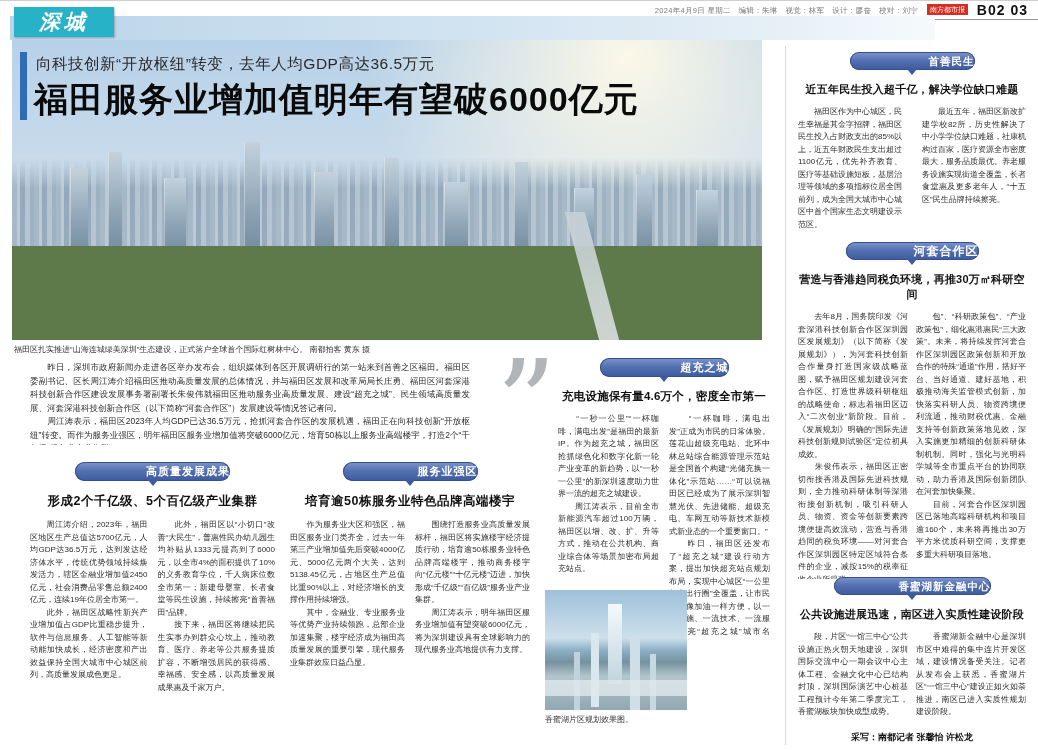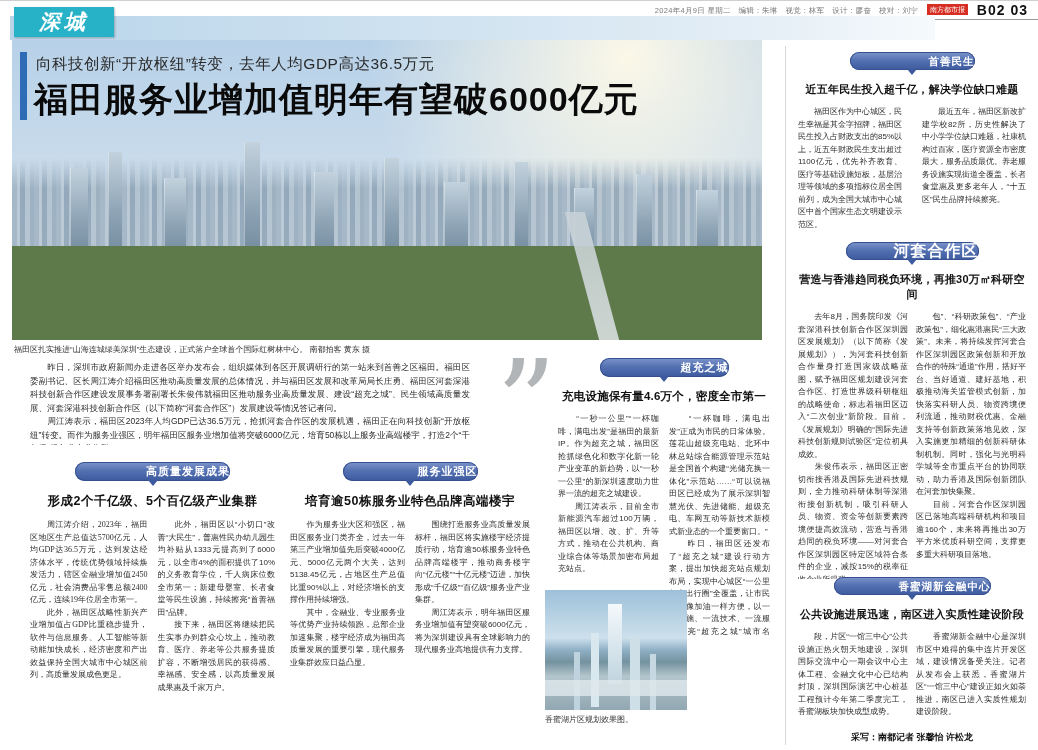--- a/index.html
+++ b/index.html
@@ -107,21 +107,21 @@
 
 <div class="abs lede">　　昨日，深圳市政府新闻办走进各区举办发布会，组织媒体到各区开展调研行的第一站来到首善之区福田。福田区委副书记、区长周江涛介绍福田区推动高质量发展的总体情况，并与福田区发展和改革局局长庄勇、福田区河套深港科技创新合作区建设发展事务署副署长朱俊伟就福田区推动服务业高质量发展、建设“超充之城”、民生领域高质量发展、河套深港科技创新合作区（以下简称“河套合作区”）发展建设等情况答记者问。
 　　周江涛表示，福田区2023年人均GDP已达36.5万元，抢抓河套合作区的发展机遇，福田正在向科技创新“开放枢纽”转变。而作为服务业强区，明年福田区服务业增加值将突破6000亿元，培育50栋以上服务业高端楼宇，打造2个“千亿级”服务业产业集群。</div>
 <div class="abs pull-quote">”</div>
 <div class="abs divider"></div>
 
 <section class="sec" style="left:30px;top:458px;width:245px;">
   <div class="badge" style="width:122px;">高质量发展成果</div>
   <h3 class="subhead lg">形成2个千亿级、5个百亿级产业集群</h3>
   <div class="cols">
-    <div class="col" style="height:222px;font-family:Liberation Serif, serif;">　　周江涛介绍，2023年，福田区地区生产总值达5700亿元，人均GDP达36.5万元，达到发达经济体水平，传统优势领域持续焕发活力，辖区金融业增加值2450亿元，社会消费品零售总额2400亿元，连续19年位居全市第一。
+    <div class="col" style="height:222px;">　　周江涛介绍，2023年，福田区地区生产总值达5700亿元，人均GDP达36.5万元，达到发达经济体水平，传统优势领域持续焕发活力，辖区金融业增加值2450亿元，社会消费品零售总额2400亿元，连续19年位居全市第一。
 　　此外，福田区战略性新兴产业增加值占GDP比重稳步提升，软件与信息服务、人工智能等新动能加快成长，经济密度和产出效益保持全国大城市中心城区前列，高质量发展成色更足。</div>
     <div class="col" style="height:222px;">　　此外，福田区以“小切口”改善“大民生”，普惠性民办幼儿园生均补贴从1333元提高到了6000元，以全市4%的面积提供了10%的义务教育学位，千人病床位数全市第一；新建母婴室、长者食堂等民生设施，持续擦亮“首善福田”品牌。
 　　接下来，福田区将继续把民生实事办到群众心坎上，推动教育、医疗、养老等公共服务提质扩容，不断增强居民的获得感、幸福感、安全感，以高质量发展成果惠及千家万户。</div>
   </div>
 </section>
 
 <section class="sec" style="left:290px;top:458px;width:240px;">
   <div class="badge" style="width:102px;">服务业强区</div>
   <h3 class="subhead lg">培育逾50栋服务业特色品牌高端楼宇</h3>
   <div class="cols">
@@ -151,21 +151,21 @@
 <section class="sec" style="left:798px;top:48px;width:228px;">
   <div class="badge" style="width:92px;height:18px;line-height:18px;font-size:10.5px;">首善民生</div>
   <h3 class="subhead sm">近五年民生投入超千亿，解决学位缺口难题</h3>
   <div class="cols" style="gap:20px;">
     <div class="col" style="height:128px;">　　福田区作为中心城区，民生幸福是其金字招牌，福田区民生投入占财政支出的85%以上，近五年财政民生支出超过1100亿元，优先补齐教育、医疗等基础设施短板，基层治理等领域的多项指标位居全国前列，成为全国大城市中心城区中首个国家生态文明建设示范区。</div>
     <div class="col" style="height:128px;">　　最近五年，福田区新改扩建学校82所，历史性解决了中小学学位缺口难题，社康机构过百家，医疗资源全市密度最大，服务品质最优。养老服务设施实现街道全覆盖，长者食堂惠及更多老年人，“十五区”民生品牌持续擦亮。</div>
   </div>
 </section>
 
 <section class="sec" style="left:798px;top:238px;width:228px;">
-  <div class="badge" style="width:100px;height:18px;line-height:18px;font-size:16px;">河套合作区</div>
+  <div class="badge" style="width:100px;height:18px;line-height:18px;font-size:12px;">河套合作区</div>
   <h3 class="subhead sm">营造与香港趋同税负环境，再推30万㎡科研空间</h3>
   <div class="cols" style="gap:8px;">
     <div class="col" style="height:268px;">　　去年8月，国务院印发《河套深港科技创新合作区深圳园区发展规划》（以下简称《发展规划》），为河套科技创新合作量身打造国家级战略蓝图，赋予福田区规划建设河套合作区、打造世界级科研枢纽的战略使命，标志着福田区迈入“二次创业”新阶段。目前，《发展规划》明确的“国际先进科技创新规则试验区”定位初具成效。
 　　朱俊伟表示，福田区正密切衔接香港及国际先进科技规则，全力推动科研体制等深港衔接创新机制，吸引科研人员、物资、资金等创新要素跨境便捷高效流动，营造与香港趋同的税负环境——对河套合作区深圳园区特定区域符合条件的企业，减按15%的税率征收企业所得税。</div>
     <div class="col" style="height:268px;">　　包”、“科研政策包”、“产业政策包”，细化惠港惠民“三大政策”。未来，将持续发挥河套合作区深圳园区政策创新和开放合作的特殊“通道”作用，搭好平台、当好通道、建好基地，积极推动海关监管模式创新，加快落实科研人员、物资跨境便利流通，推动财税优惠、金融支持等创新政策落地见效，深入实施更加精细的创新科研体制机制。同时，强化与光明科学城等全市重点平台的协同联动，助力香港及国际创新团队在河套加快集聚。
 　　目前，河套合作区深圳园区已落地高端科研机构和项目逾160个，未来将再推出30万平方米优质科研空间，支撑更多重大科研项目落地。</div>
   </div>
 </section>
 
 <section class="sec" style="left:798px;top:573px;width:228px;">

